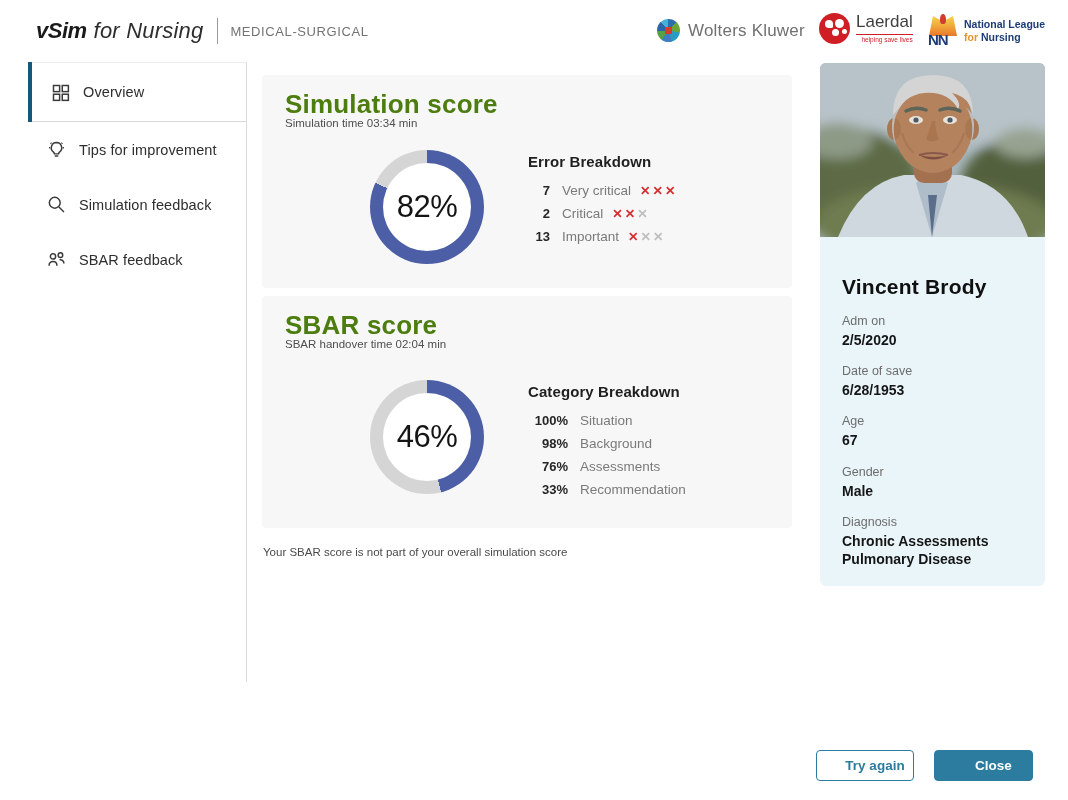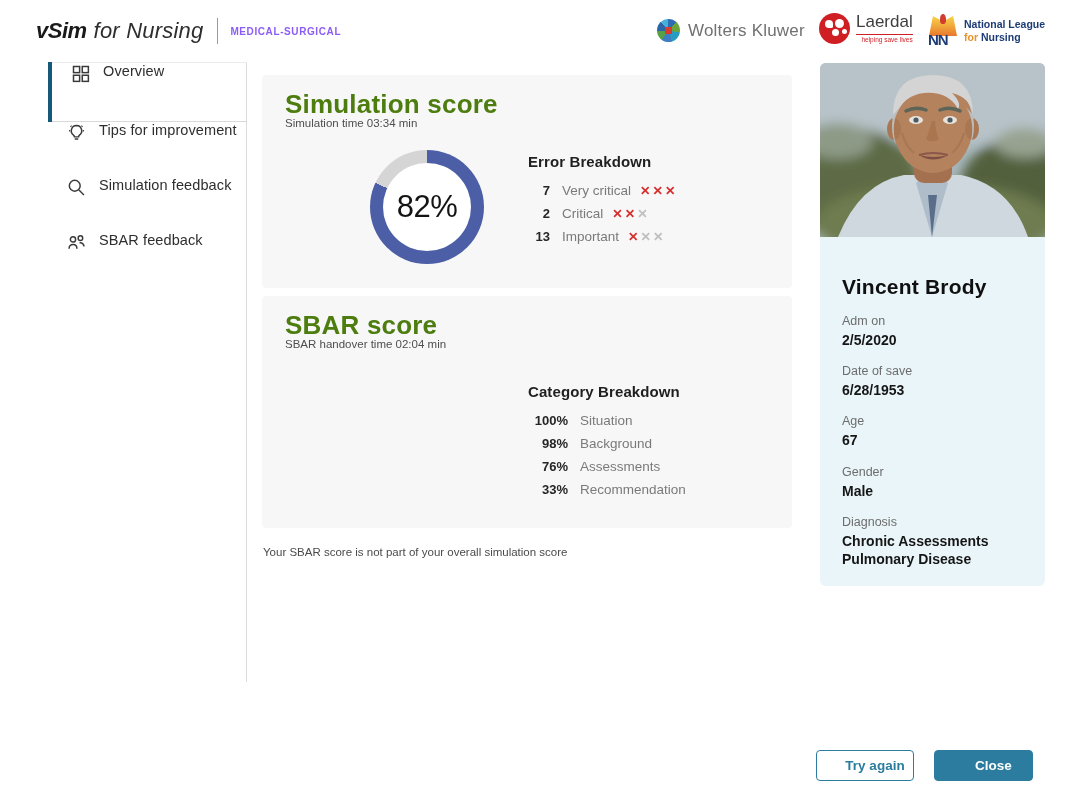--- a/index.html
+++ b/index.html
@@ -5,21 +5,21 @@
   * { margin:0; padding:0; box-sizing:border-box; }
   html,body { background:#fff; }
   body { font-family:"Liberation Sans", sans-serif; color:#222; }
   .screen { position:relative; width:1068px; height:800px; background:#fff; overflow:hidden;border-radius:12px; }
 
   
   .brand { position:absolute; left:36px; top:18px; display:flex; align-items:center; }
   .brand .vsim { font-size:22px; font-weight:700; font-style:italic; color:#1a1a1a; letter-spacing:-0.5px; }
   .brand .fornursing { font-size:22px; font-weight:300; font-style:italic; color:#2e2e2e; margin-left:7px; letter-spacing:0.2px; }
   .brand .sep { width:1px; height:26px; background:#9a9a9a; margin:0 12px 0 14px; }
-  .brand .product { font-size:10px; font-weight:700; color:#8b5cf6; letter-spacing:0.6px; }
+  .brand .product { font-size:13px; font-weight:400; color:#737373; letter-spacing:0.6px; }
 
   .logo-wk { position:absolute; left:657px; top:19px; display:flex; align-items:center; }
   .wk-globe { width:23px; height:23px; border-radius:50%; position:relative; overflow:hidden;
      background:conic-gradient(#2f6db3 0 12%, #6aa53c 12% 28%, #2a9cc4 28% 45%, #3f7ec0 45% 60%, #58a047 60% 75%, #2c64a8 75% 88%, #47b0d8 88% 100%); }
   .wk-globe::after { content:""; position:absolute; left:8px; top:8px; width:7px; height:7px; background:#d93a2b; }
   .logo-wk .wk-text { font-size:17px; color:#717171; margin-left:8px; letter-spacing:0.2px; }
 
   .logo-laerdal { position:absolute; left:819px; top:13px; display:flex; align-items:flex-start; }
   .laerdal-circle { width:31px; height:31px; border-radius:50%; background:#cf1f24; position:relative; }
   .laerdal-circle::before { content:""; position:absolute; left:6px; top:7px; width:8px; height:8px; background:#fff; border-radius:50% 50% 20% 50%; }
@@ -34,21 +34,21 @@
      background:linear-gradient(180deg,#f6d44a 0%, #f0a33a 55%, #e8772c 100%);
      clip-path:polygon(0 100%, 14% 0, 50% 28%, 86% 0, 100% 100%); }
   .nln-flame { position:absolute; left:12px; top:0; width:6px; height:10px; background:#d23b30; border-radius:50% 50% 40% 40%; }
   .nln-nn { position:absolute; left:0; bottom:0; font-size:15px; font-weight:800; color:#1d3c77; letter-spacing:-1px; }
   .nln-text { margin-left:6px; font-size:10.5px; font-weight:800; color:#1d3c77; line-height:1.25; }
   .nln-text .for { color:#e8922c; }
 
   
   .side-divider { position:absolute; left:246px; top:62px; width:1px; height:620px; background:#dcdcdc; }
   .sidebar { position:absolute; left:28px; top:62px; width:219px; }
-  .nav-item { position:relative; height:55px; display:flex; align-items:flex-start; padding-left:18px; cursor:pointer;margin-left:20px; }
+  .nav-item { position:relative; height:55px; display:flex; align-items:center; padding-left:18px; cursor:pointer; }
   .nav-item.active { height:60px; border-top:1px solid #ececec; border-bottom:1px solid #d9d9d9; }
   .nav-item.active::before { content:""; position:absolute; left:0; top:-1px; bottom:-1px; width:4px; background:#15587a; }
   .nav-item.active { padding-left:22px; }
   .nav-icon { width:21px; height:21px; flex:0 0 21px; margin-right:12px; display:flex; align-items:center; justify-content:center; }
   .nav-icon svg { width:21px; height:21px; stroke:#3a3a3a; fill:none; stroke-width:1.7; }
   .nav-label { font-size:14.5px; color:#2e2e2e; letter-spacing:0.1px; }
 
   
   .card { position:absolute; left:262px; width:530px; background:#f7f7f7; border-radius:4px; }
   .card1 { top:75px; height:213px; }
@@ -208,20 +208,25 @@
         <span class="bd-label">Important</span>
         <span class="xmarks"><span class="xr">✕</span><span class="xg">✕</span><span class="xg">✕</span></span>
       </div>
     </div>
   </section>
 
   <section class="card card2">
     <h2 class="card-title">SBAR score</h2>
     <div class="card-sub">SBAR handover time 02:04 min</div>
 
+    <div class="donut donut2" style="background: conic-gradient(rgb(75, 94, 166) 0deg, rgb(75, 94, 166) 46%, rgb(213, 213, 213) 46%, rgb(213, 213, 213) 100%);">
+      <div class="donut-hole">
+        <span class="donut-pct">46%</span>
+      </div>
+    </div>
 
     <div class="breakdown bd2">
       <div class="bd-title">Category Breakdown</div>
       <div class="bd-row">
         <span class="bd-pct">100%</span>
         <span class="bd-label">Situation</span>
       </div>
       <div class="bd-row">
         <span class="bd-pct">98%</span>
         <span class="bd-label">Background</span>

